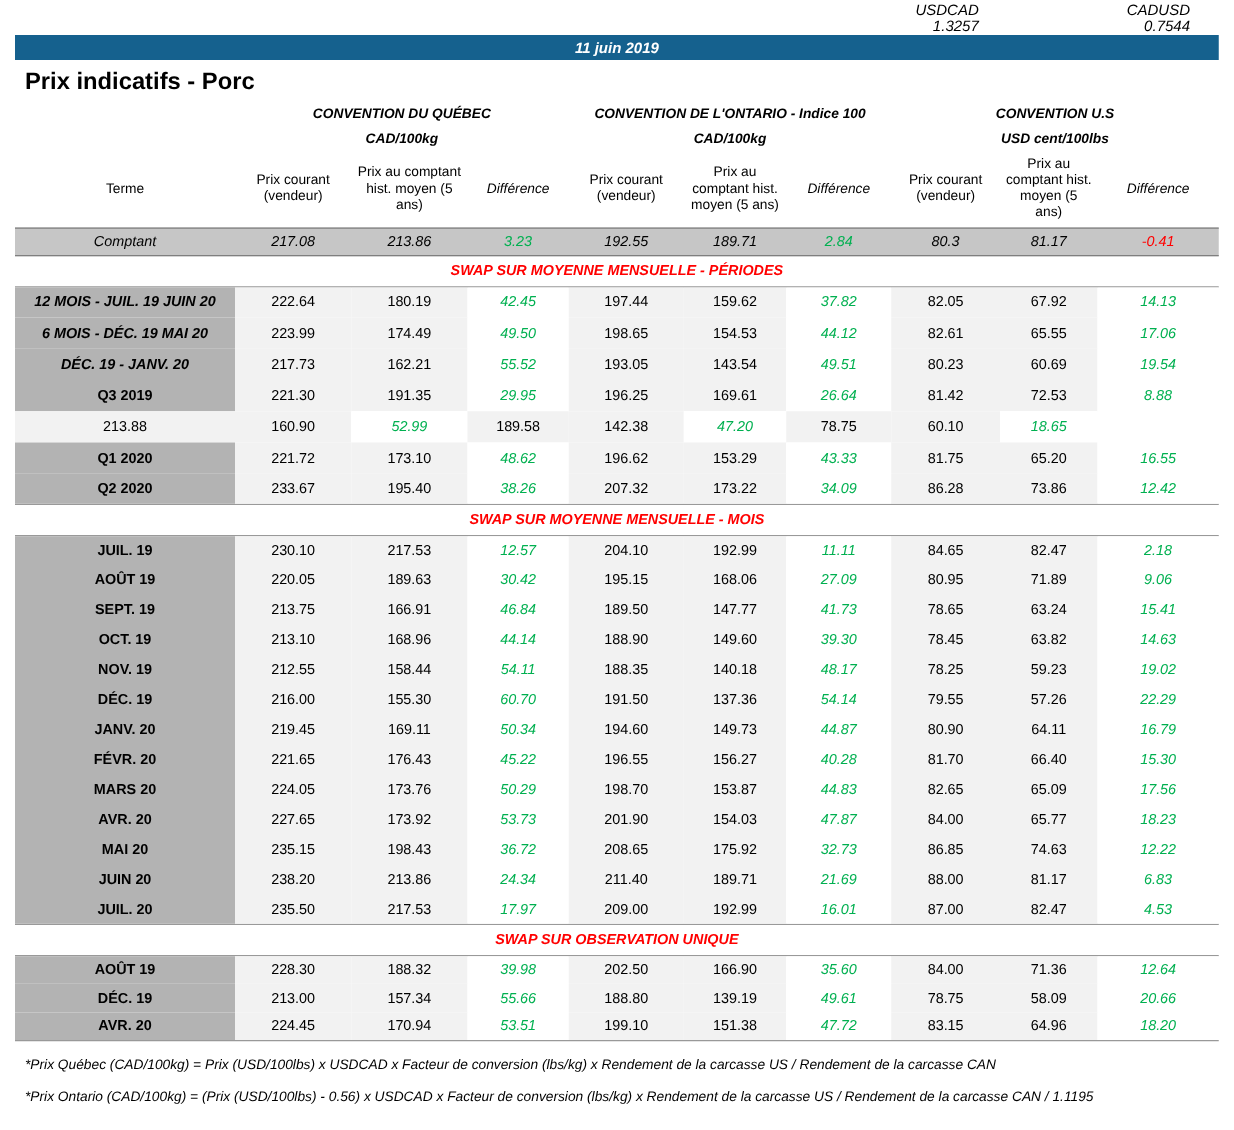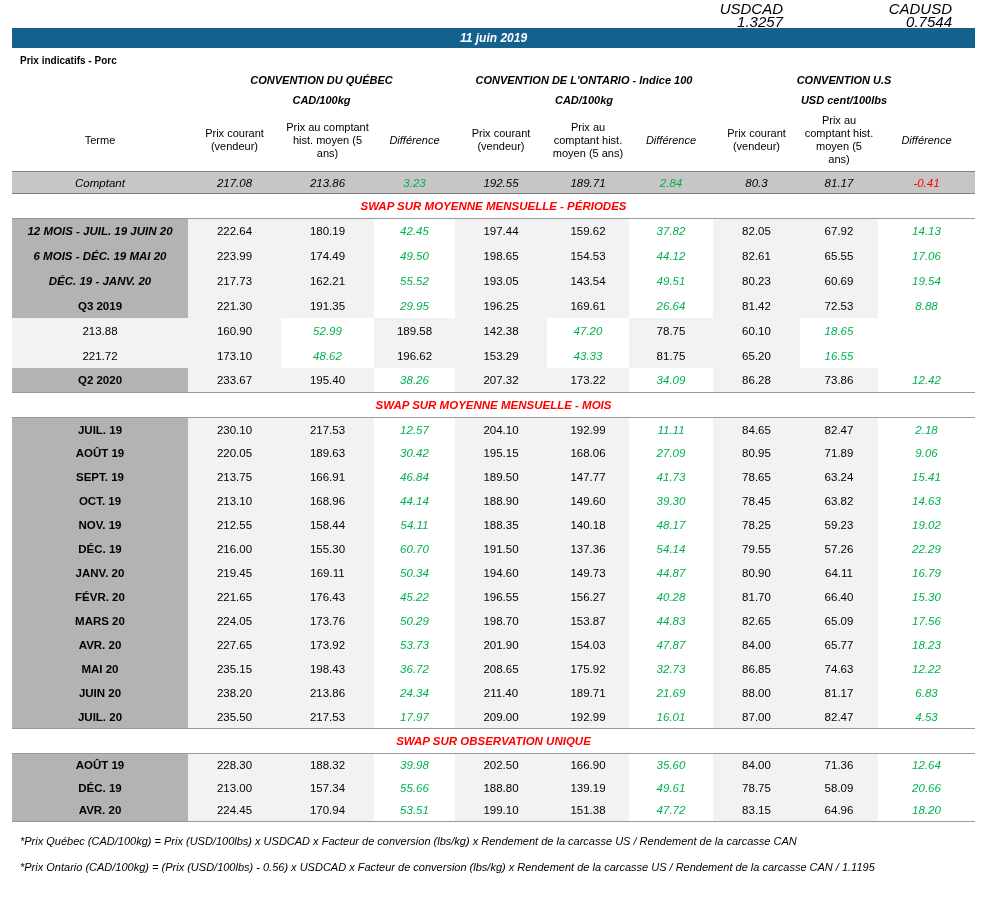--- a/index.html
+++ b/index.html
@@ -2,30 +2,30 @@
 <html><head>
 <meta charset="utf-8">
 <style>
   * { box-sizing: border-box; margin: 0; padding: 0; }
   html,body { background:#fff; }
   body {
     width: 987px; height: 904px;
     font-family: "Liberation Sans", sans-serif;
     color:#000; position: relative; overflow: hidden;
   }
-  .fx-area { position: relative; height: 28px; font-style: italic; font-size: 15px; }
+  .fx-area { position: relative; height: 28px; font-style: italic; font-size: 12px; }
   .fx { position: absolute; top: 2px; text-align: right; line-height: 13px; }
   .fx-usdcad { right: 204px; width: 120px; }
   .fx-cadusd { right: 35px;  width: 120px; }
   .banner {
     margin: 0 12px; height: 20px; background:#15618E; color:#fff;
     font-weight: bold; font-style: italic; font-size: 12px;
     display:flex; align-items:center; justify-content:center;
   }
-  .page-title { margin: 7px 0 3px 20px; font-weight: bold; font-size: 10px; }
+  .page-title { margin: 7px 0 3px 20px; font-weight: bold; font-size: 19px; }
   .grid { margin: 0 12px; }
   .row { display: grid; grid-template-columns: 176px 93px 93px 81px 92px 82px 84px 87px 78px 97px; }
   .cell { display:flex; align-items:center; justify-content:center; text-align:center; }
   .gtitle-row { height: 22px; }
   .gtitle { font-weight: bold; font-style: italic; font-size: 11px; }
   .unit-row { height: 18px; }
   .unit { font-weight: bold; font-style: italic; font-size: 11px; }
   .span-qc { grid-column: 2 / 5; }
   .span-on { grid-column: 5 / 8; text-align: right; }
   .span-us { grid-column: 8 / 11; }
@@ -159,20 +159,21 @@
       <div class="cell price">160.90</div>
       <div class="cell diff">52.99</div>
       <div class="cell price">189.58</div>
       <div class="cell price">142.38</div>
       <div class="cell diff">47.20</div>
       <div class="cell price">78.75</div>
       <div class="cell price">60.10</div>
       <div class="cell diff">18.65</div>
     </div>
     <div class="row data-row h0">
+      <div class="cell terme">Q1 2020</div>
       <div class="cell price">221.72</div>
       <div class="cell price">173.10</div>
       <div class="cell diff">48.62</div>
       <div class="cell price">196.62</div>
       <div class="cell price">153.29</div>
       <div class="cell diff">43.33</div>
       <div class="cell price">81.75</div>
       <div class="cell price">65.20</div>
       <div class="cell diff">16.55</div>
     </div>

